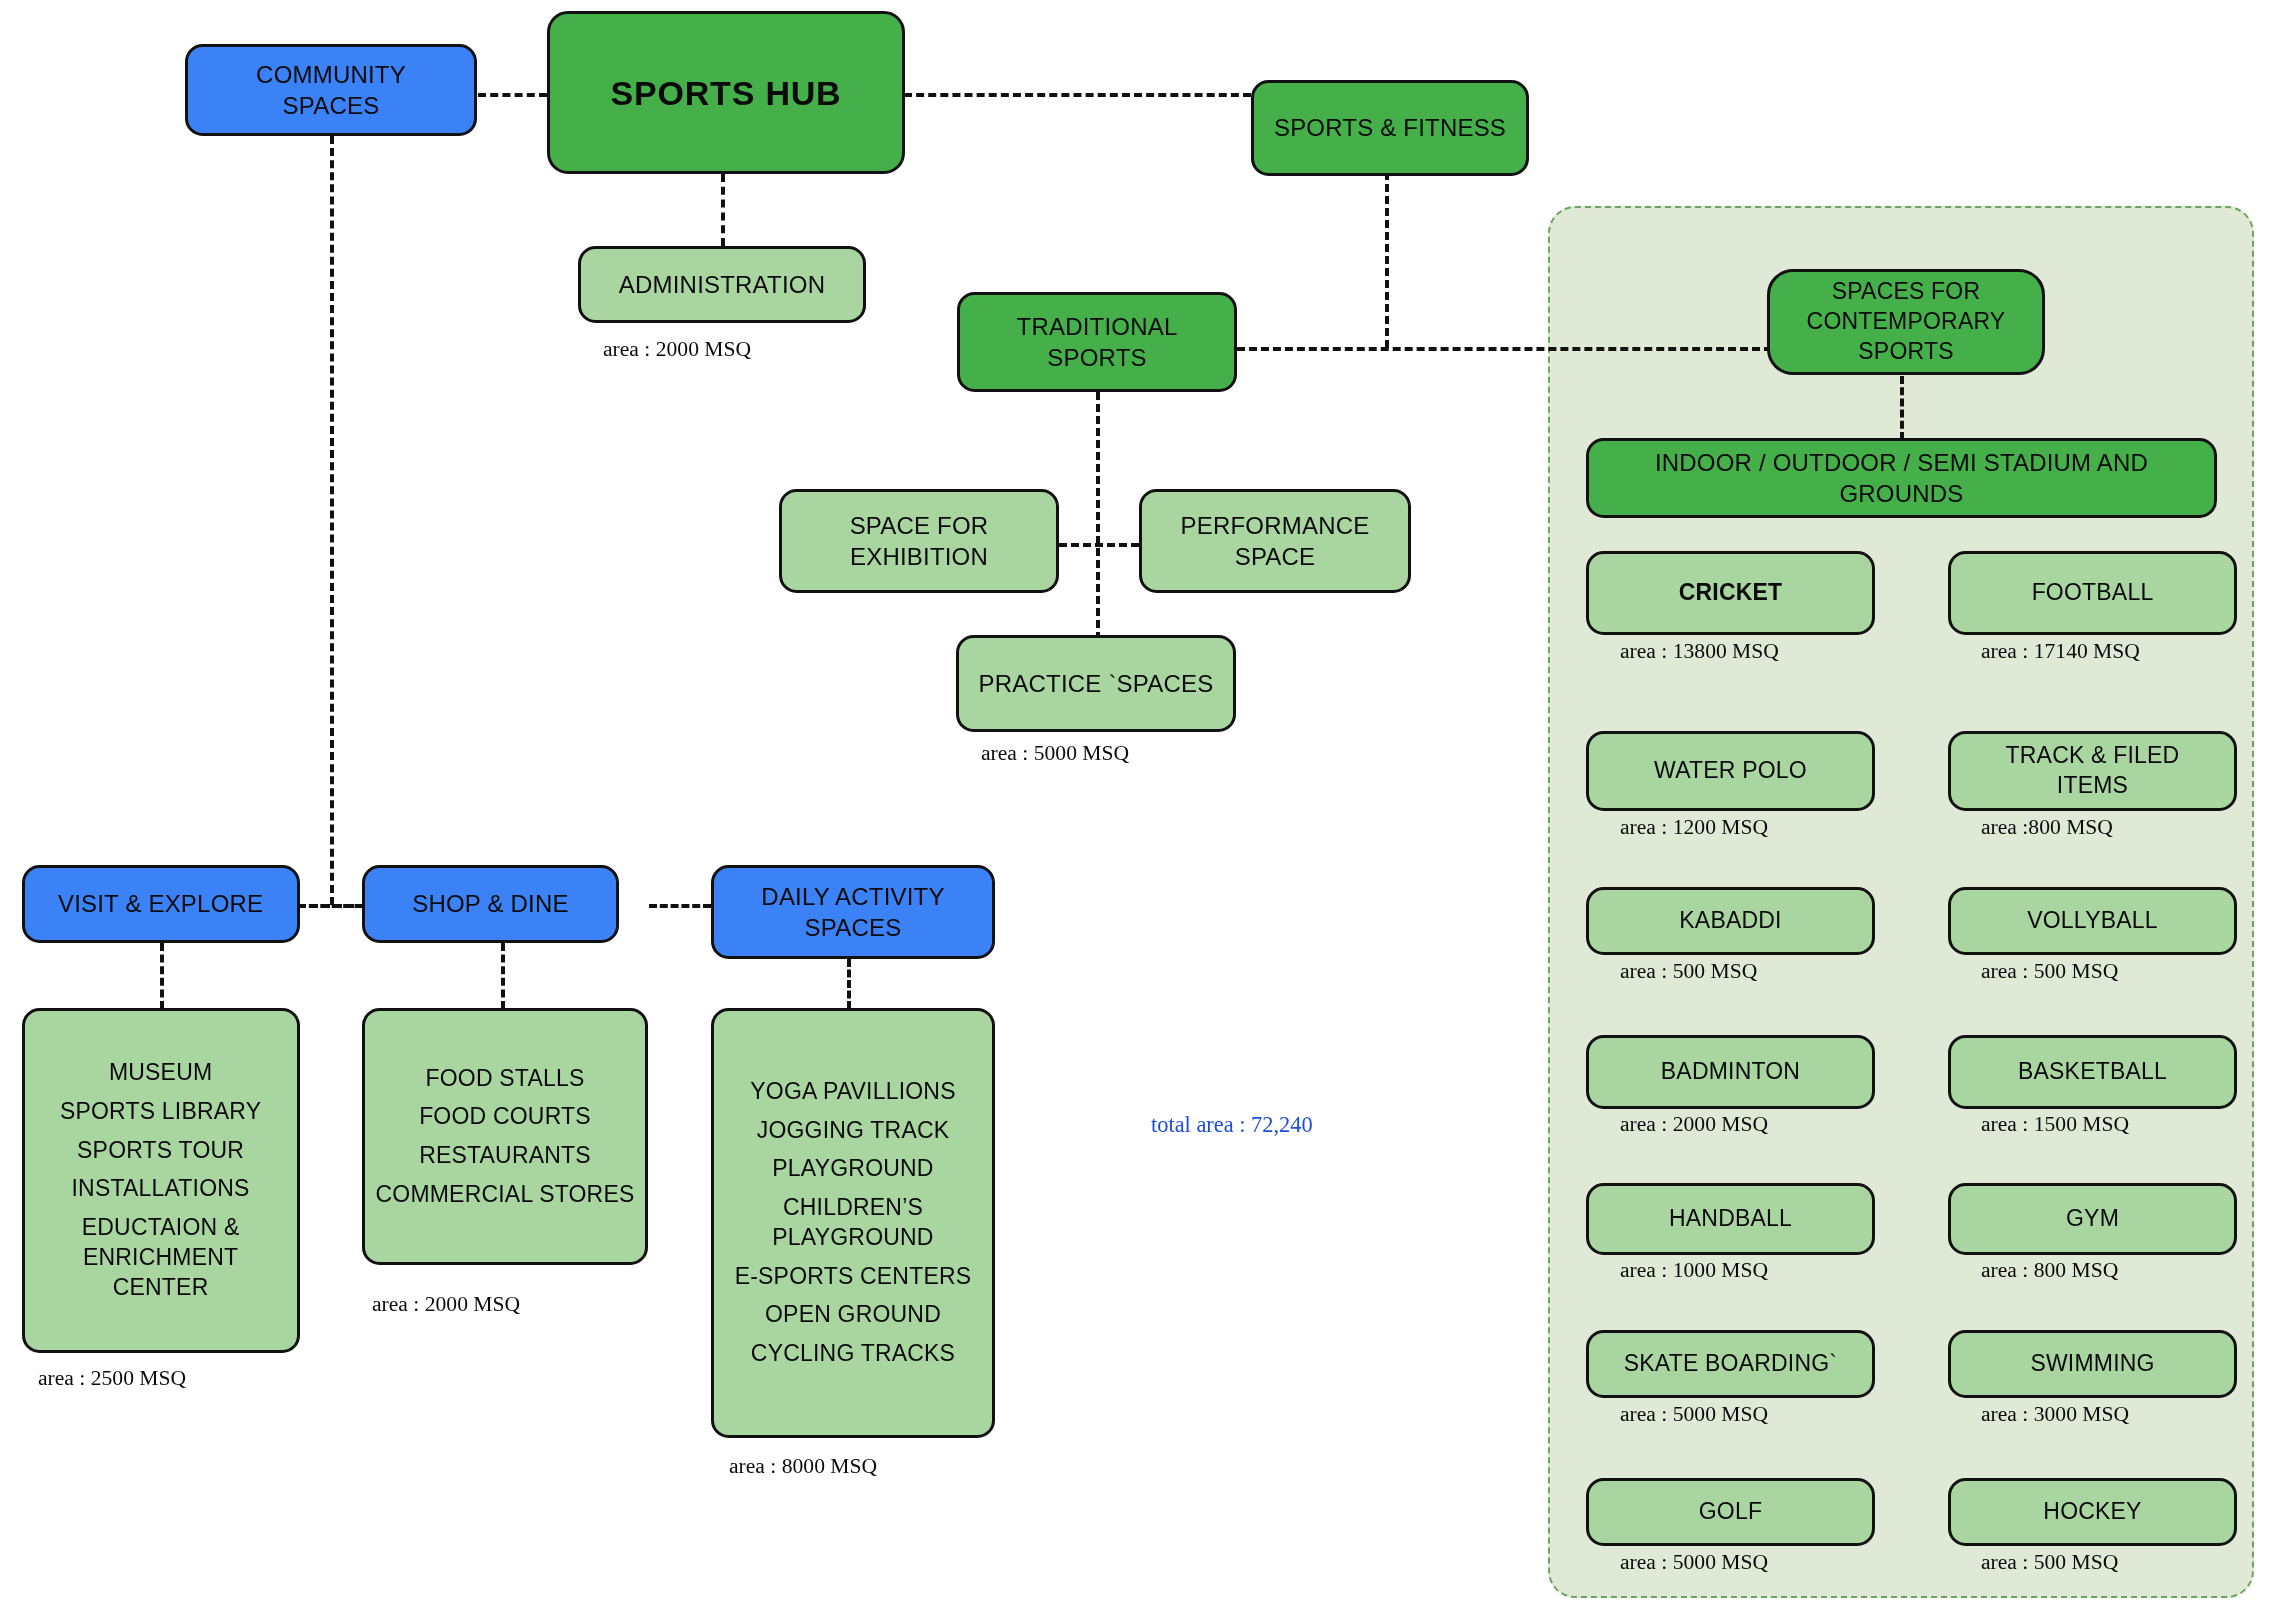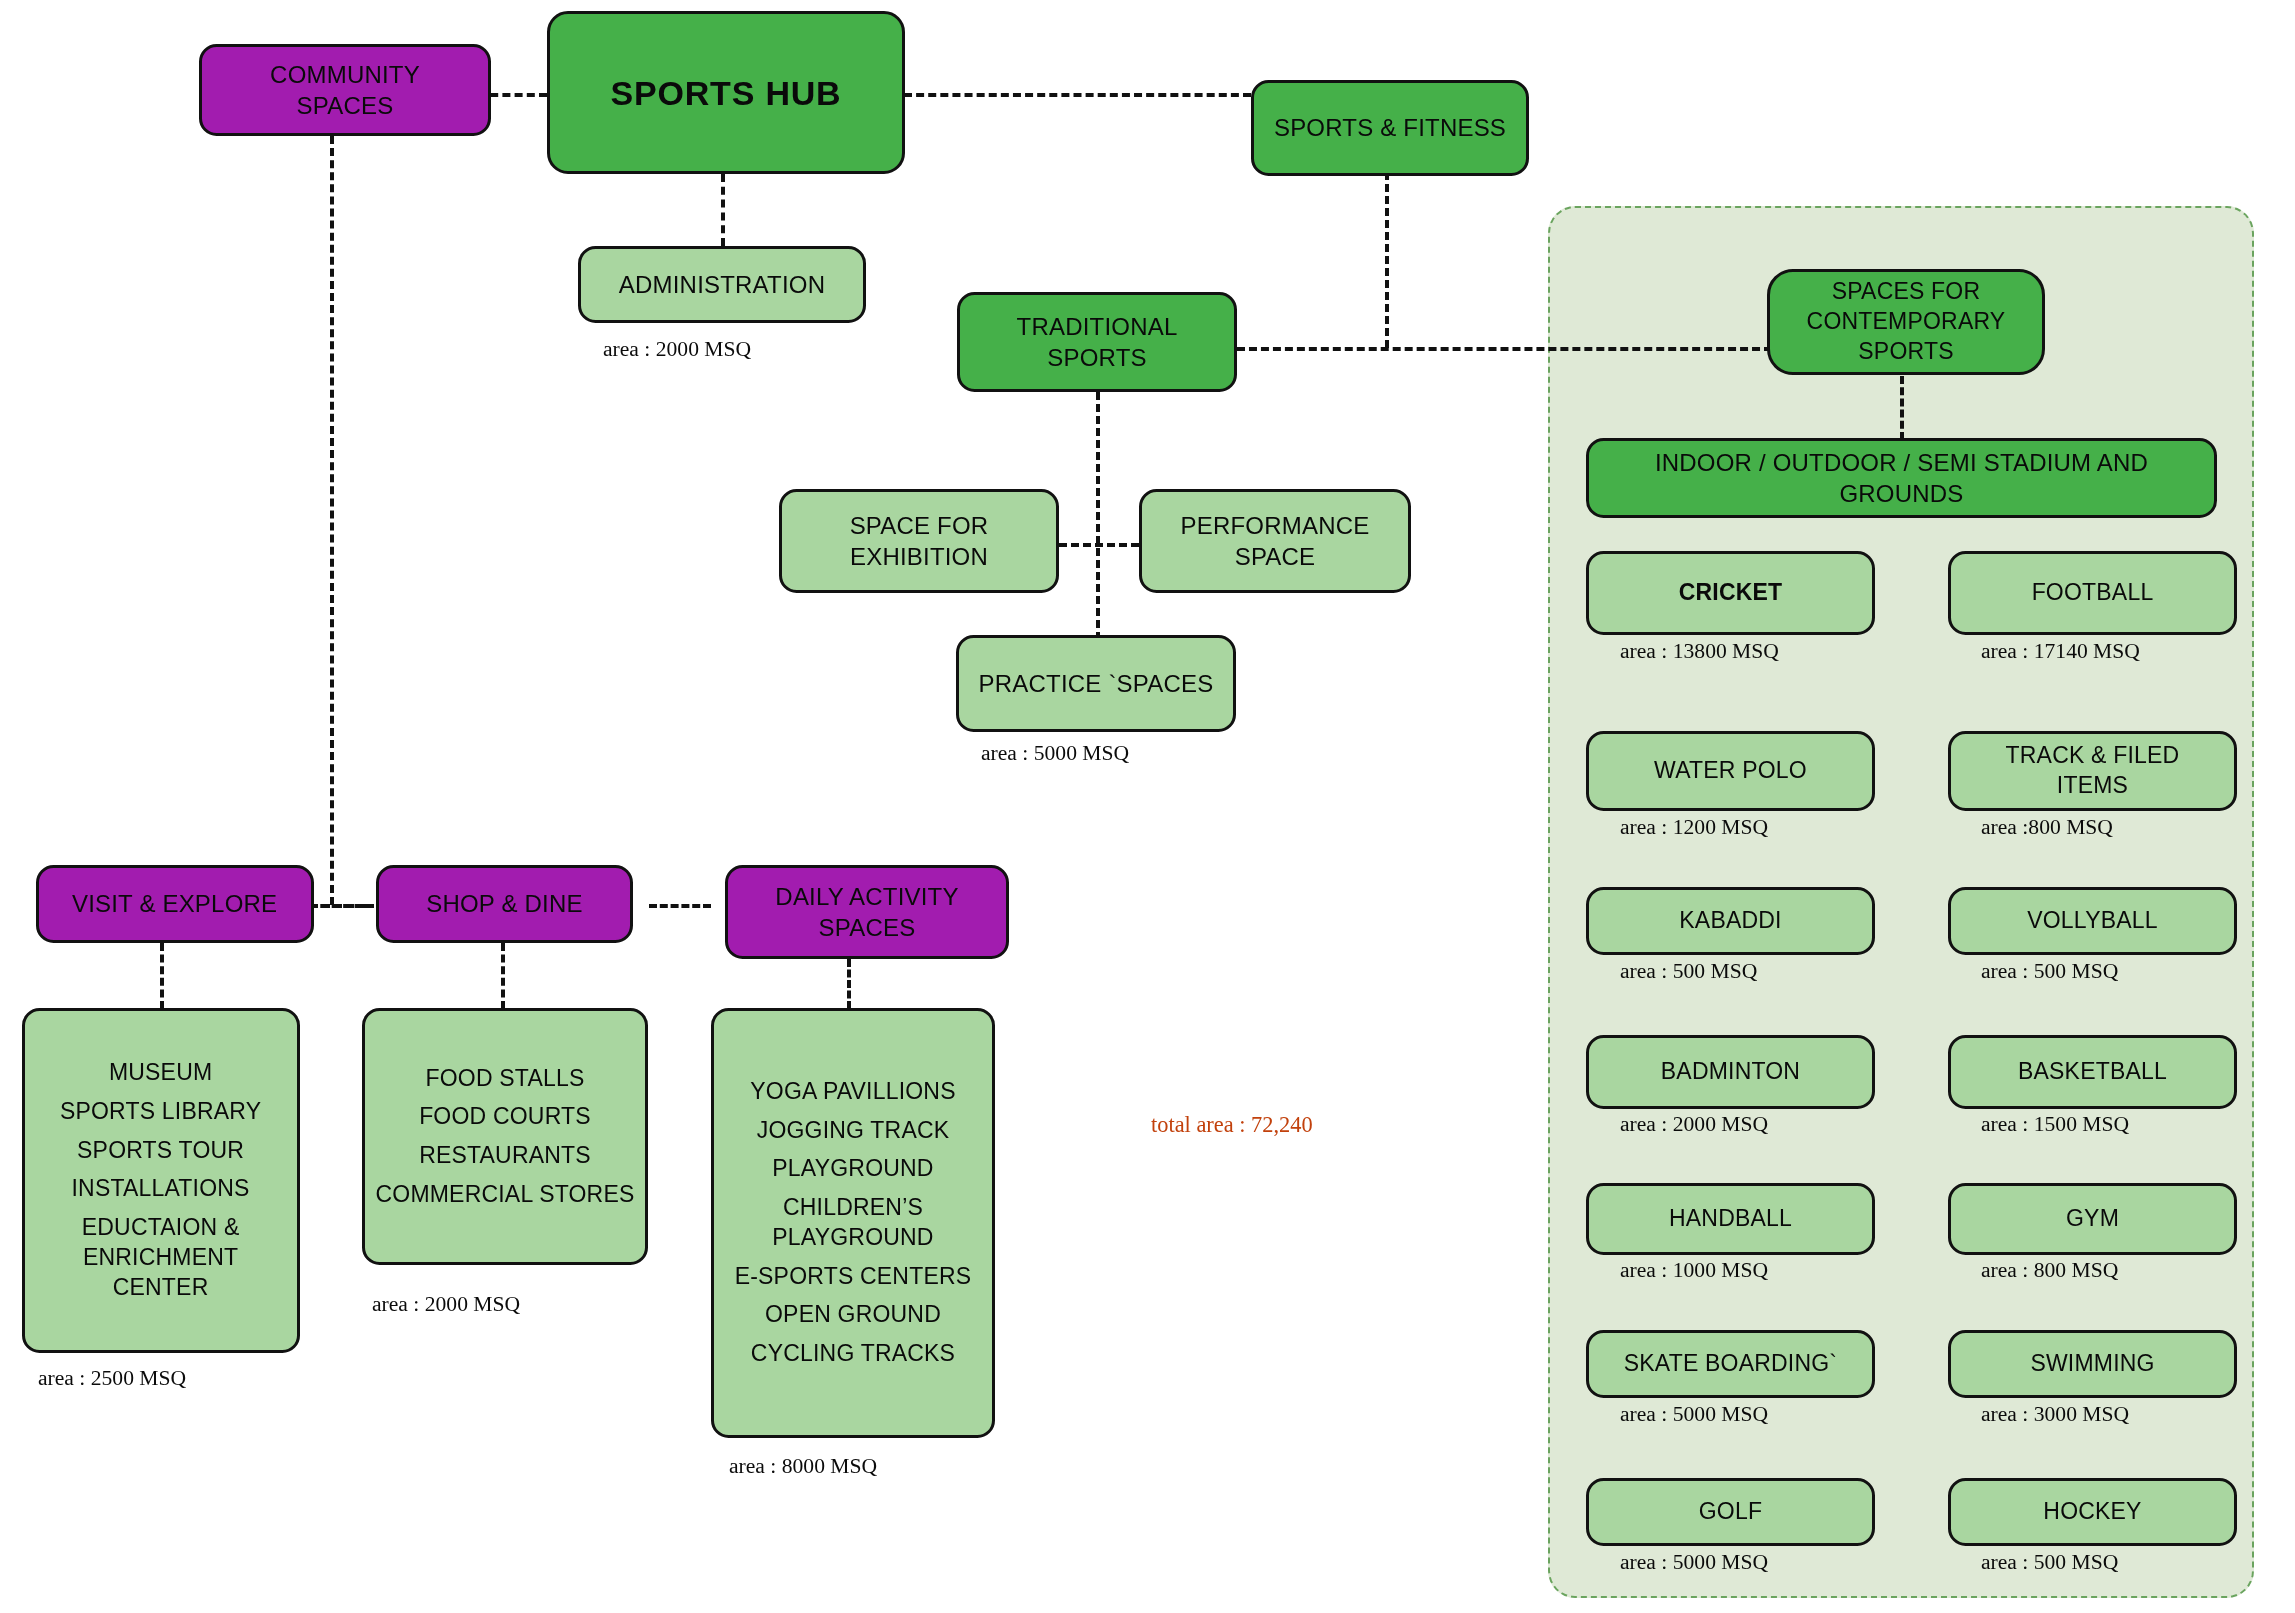--- a/index.html
+++ b/index.html
@@ -21,21 +21,21 @@
     justify-content:center;
     text-align:center;
     color:#0a0a0a;
     font-family:"Liberation Sans", sans-serif;
     letter-spacing:0.2px;
     line-height:1.30;
     padding:3.2px 8px;
     z-index:5;
   }
   .node.dark   { background:#45b049; }
-  .node.mid    { background:#a21caf;margin-left:14px; }
+  .node.mid    { background:#3b82f6; }
   .node.light  { background:#a9d6a0; }
 
   .node .lines { width:100%; }
   .node .lines span { display:block; }
 
   .root {
     background:#45b049;
     font-weight:bold;
     font-size:34px;
     letter-spacing:0.8px;
@@ -48,21 +48,21 @@
     font-family:"Liberation Serif", serif;
     font-size:21.6px;
     color:#0b0b0b;
     white-space:nowrap;
     z-index:6;
   }
   .total {
     position:absolute;
     font-family:"Liberation Serif", serif;
     font-size:22.4px;
-    color:#c2410c;
+    color:#1d4ed8;
     white-space:nowrap;
     z-index:6;
   }
 
   
   .conn { position:absolute; z-index:1; }
   .conn.h {
     border-top:4px dashed #111111;
     height:0;
   }

